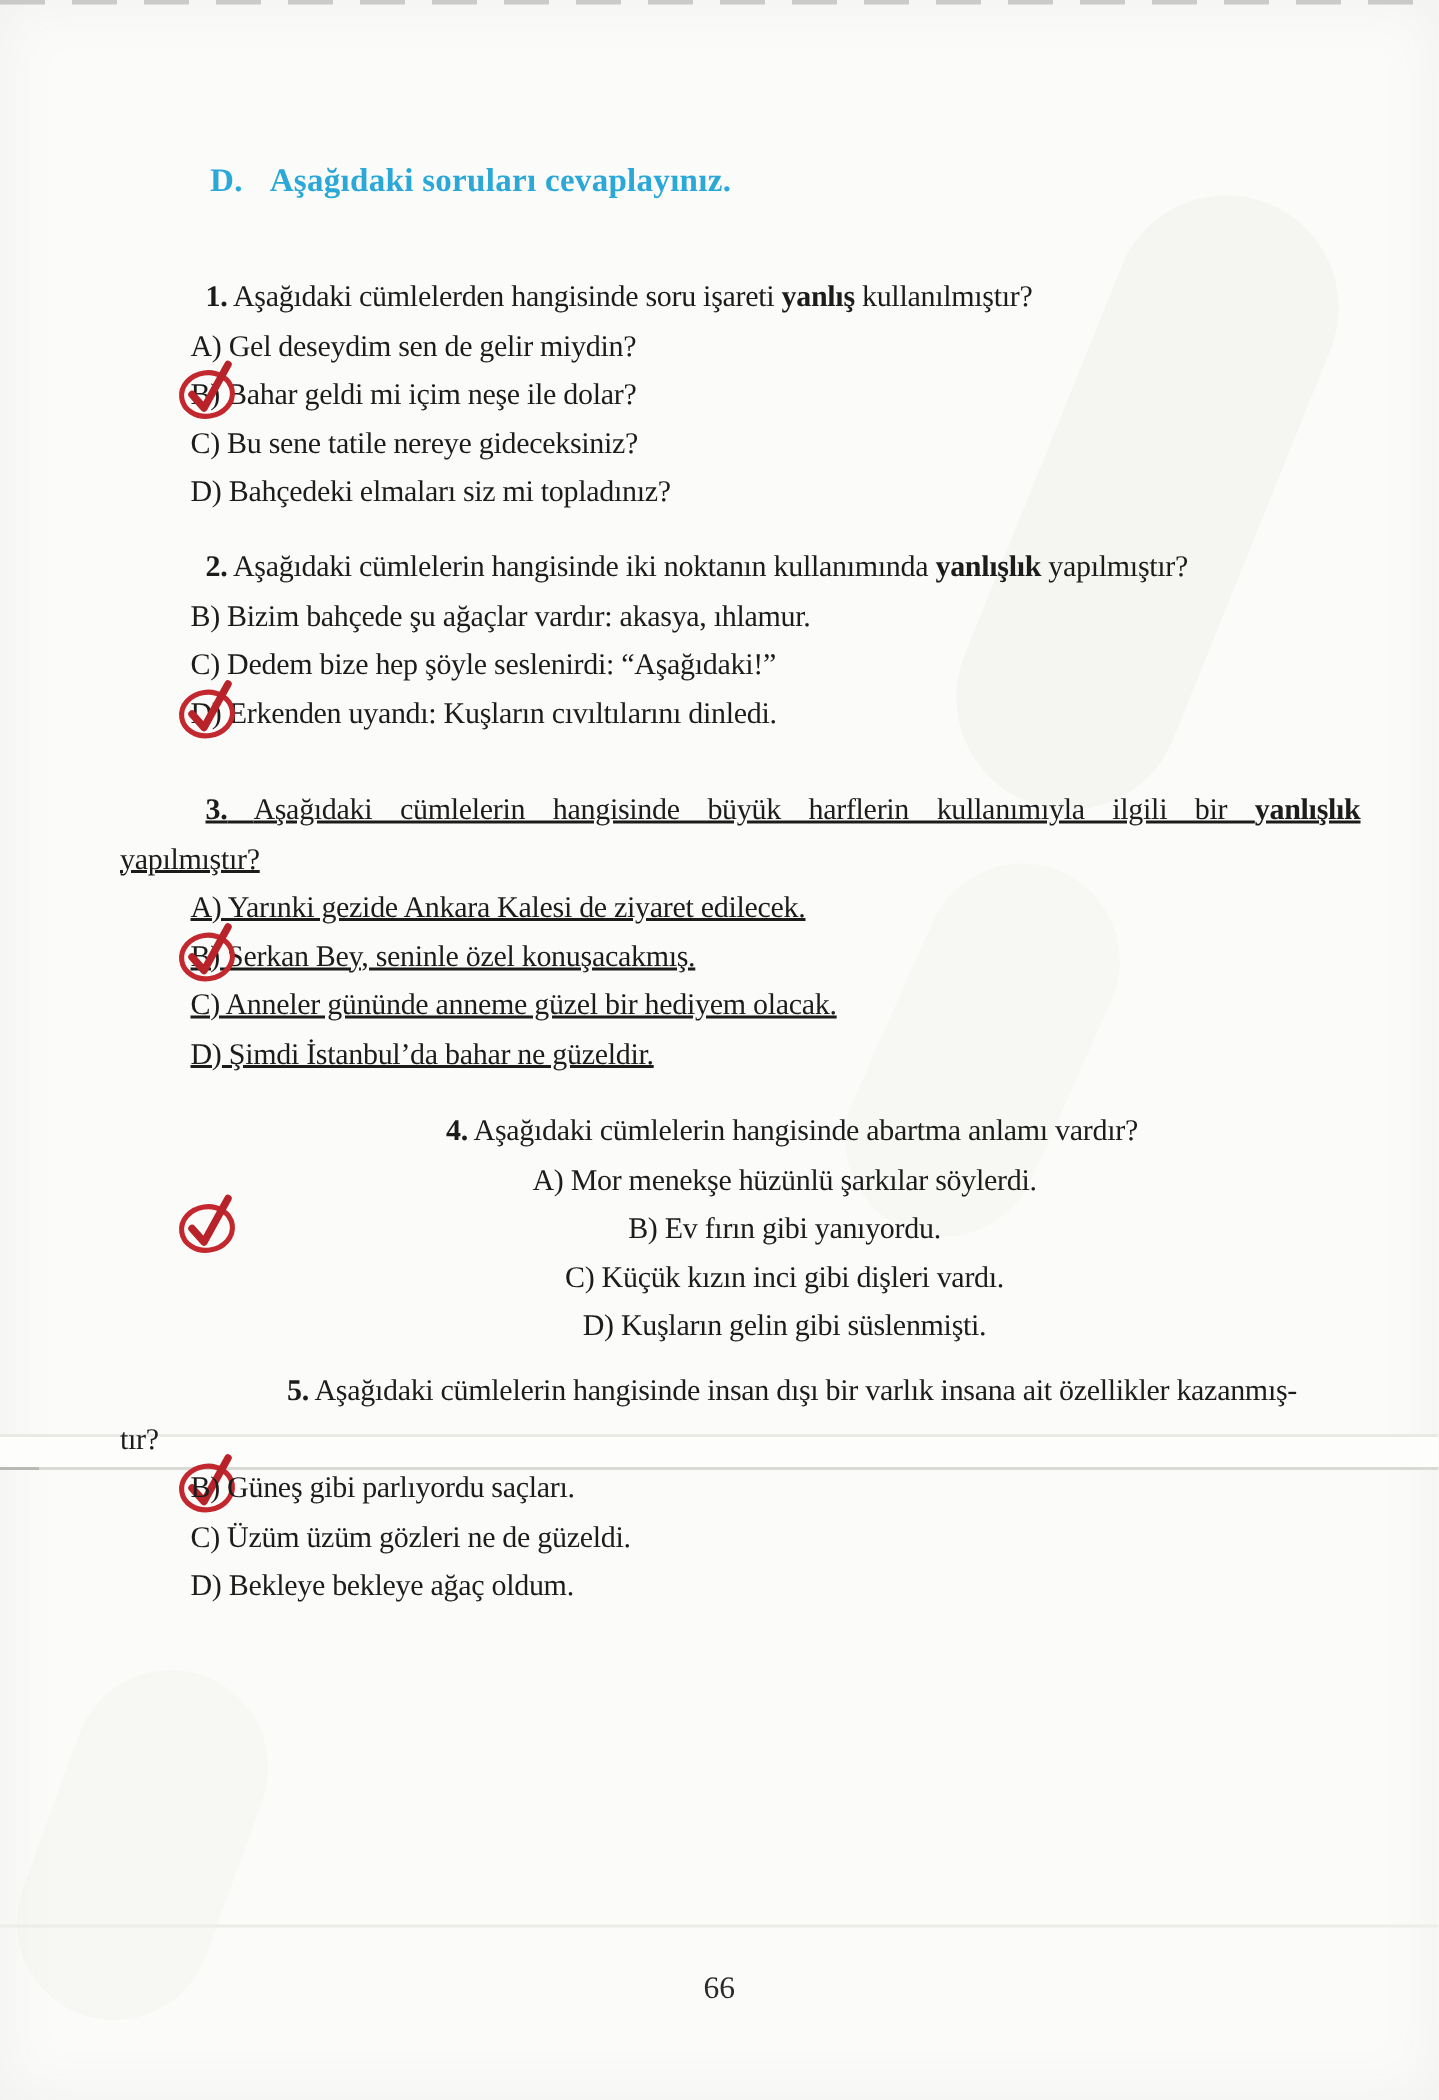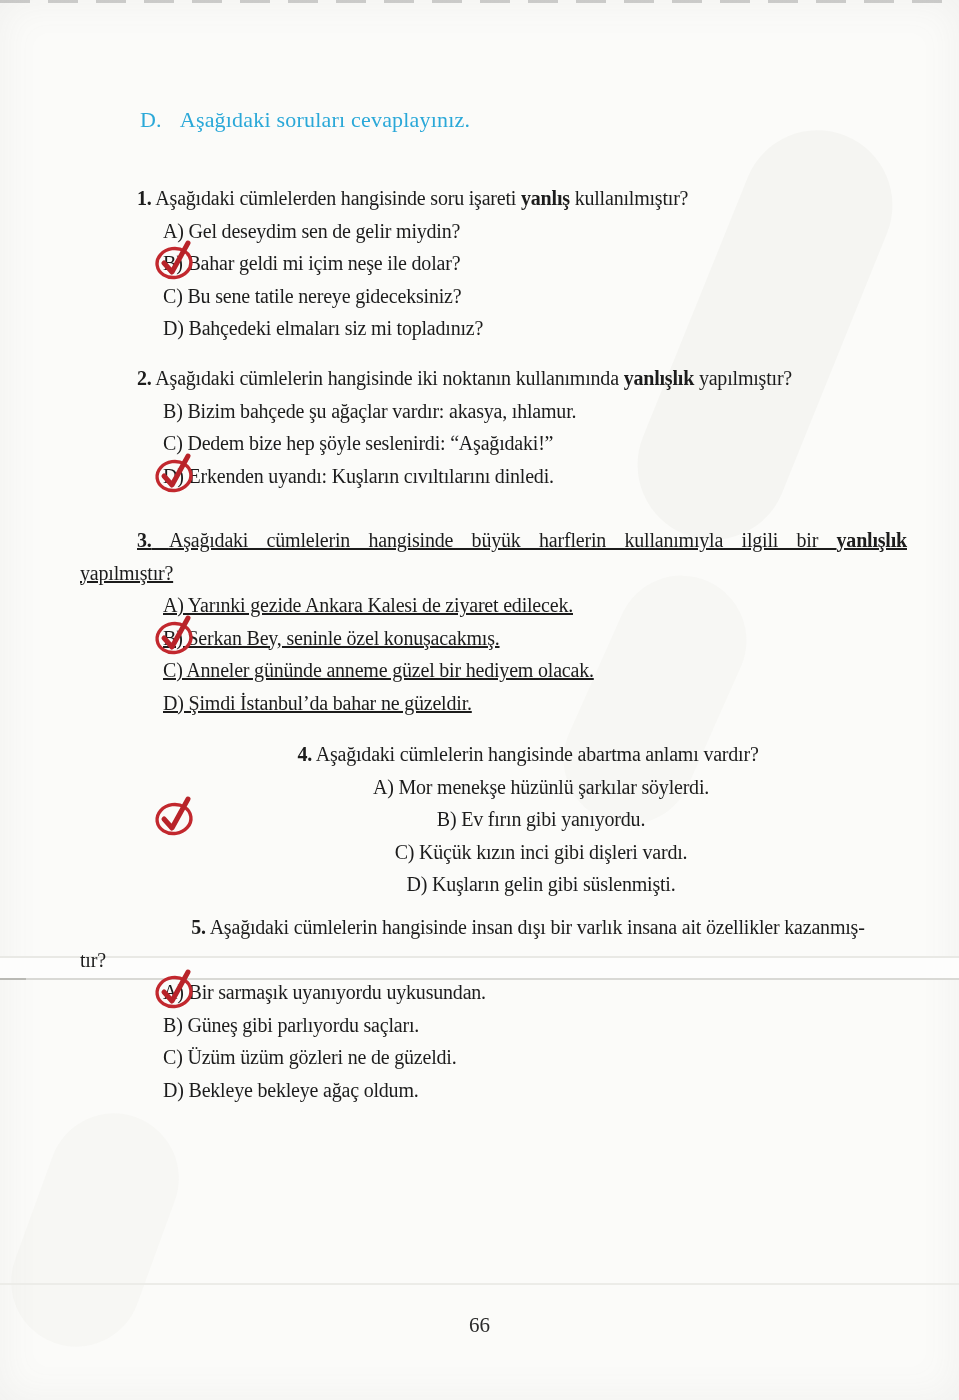--- a/index.html
+++ b/index.html
@@ -40,21 +40,21 @@
   .fold-line-2 { position: absolute; left: 0; right: 0; top: 978px; height: 2px;
         background: linear-gradient(90deg, #b9b9b4 0 26px, #d9d9d5 26px 100%); }
   .faint-line { position: absolute; left: 0; right: 0; top: 1283px; height: 2px;
         background: #ececе8; background: #ececе8; background-color: #ececeб;
         background-color: #ececе8; }
   .faint-line { background-color: #ecece8; }
 
   
   .section-header {
     position: absolute; top: 107px; left: 140px;
-    font-weight: normal; font-size: 22px; color: #2aa8d8;
+    font-weight: bold; font-size: 22px; color: #2aa8d8;
     letter-spacing: 0.2px;
   }
   .sec-letter { display: inline-block; margin-right: 18px; }
 
   
   .question {
     position: absolute; left: 80px; width: 839px;
     font-size: 20px; line-height: 32.5px; letter-spacing: -0.2px;
   }
   .q1 { top: 170px; }
@@ -65,21 +65,21 @@
   .q-text { margin-left: 57px; margin-top: 12px; }
   .q-text.justify {
     width: 770px;
     text-align: justify;
     text-align-last: justify;
   }
   .q-text.nowrap { white-space: nowrap; text-align: center; }
   .q-num { font-weight: bold; }
   .q-bold { font-weight: bold; }
   .q-cont { margin-left: 0; }
-  .options { margin-left: 83px; }
+  .options { margin-left: 47px; }
   .option { position: relative; }
 
   
   .mark {
     position: absolute; left: -13px; top: -9px;
     width: 52px; height: 48px;
     pointer-events: none;
   }
 
   
@@ -187,21 +187,20 @@
       <span class="q-num">5.</span>
       <span>Aşağıdaki cümlelerin hangisinde insan dışı bir varlık insana ait özellikler kazanmış-</span>
     </div>
     <div class="q-cont">tır?</div>
     <div class="options">
       <div class="option">
         <svg class="mark" viewBox="0 0 52 48">
           <ellipse cx="24" cy="25" rx="17" ry="14.5" fill="none" stroke="#c2282e" stroke-width="3.4" transform="rotate(-8 24 25)"></ellipse>
           <path d="M 14 25 L 22 34 L 38 5" fill="none" stroke="#b82329" stroke-width="5" stroke-linecap="round" stroke-linejoin="round"></path>
         </svg>
-        <span>A) Bir sarmaşık uyanıyordu uykusundan.</span>
       </div>
       <div class="option"><span>B) Güneş gibi parlıyordu saçları.</span></div>
       <div class="option"><span>C) Üzüm üzüm gözleri ne de güzeldi.</span></div>
       <div class="option"><span>D) Bekleye bekleye ağaç oldum.</span></div>
     </div>
   </section>
 
   <div class="page-number">66</div>
 
 </div>

